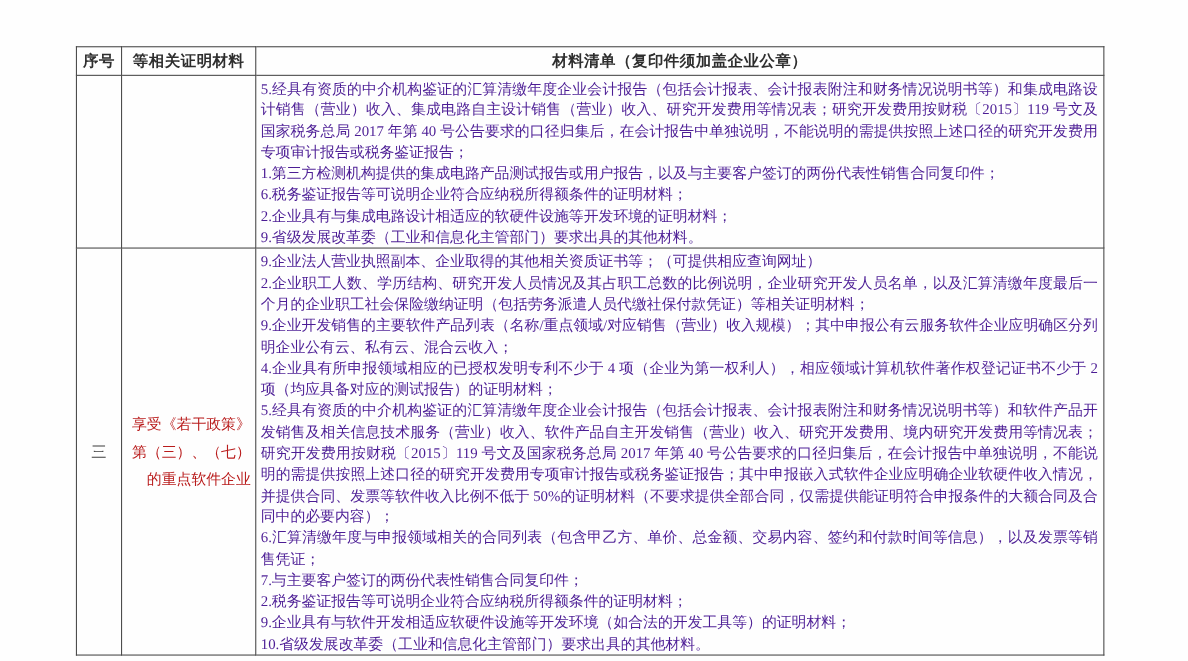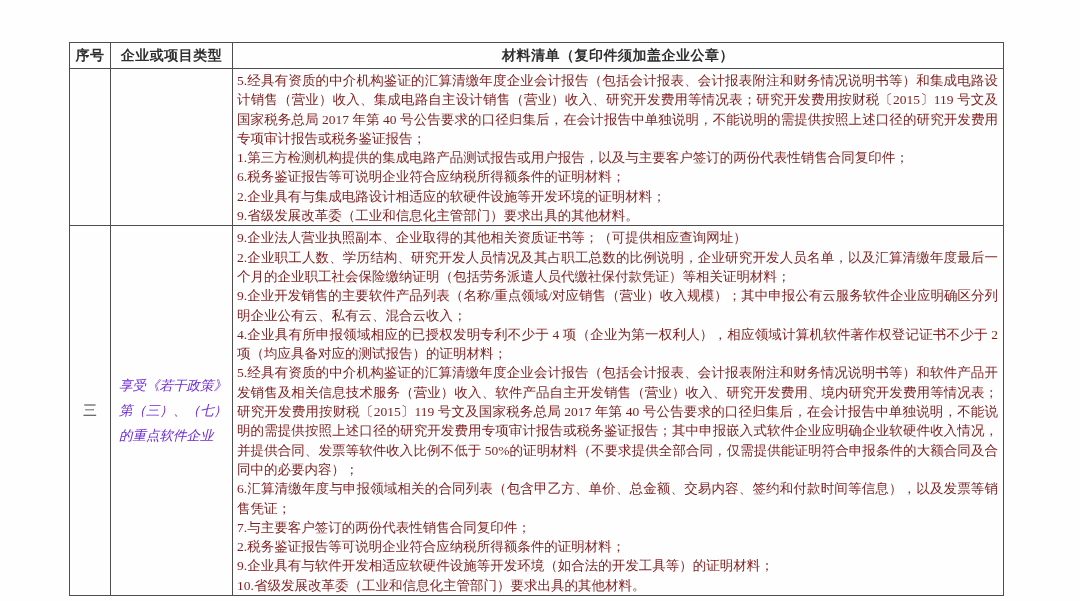--- a/index.html
+++ b/index.html
@@ -34,56 +34,55 @@
     vertical-align: middle;
     letter-spacing: 0.5px;
   }
   td.seq-cell {
     text-align: center;
     vertical-align: middle;
     font-size: 14px;
     color: #3d3d3d;
   }
   td.type-cell {
-    text-align: left;
+    text-align: right;
     vertical-align: middle;
     font-size: 13.5px;
     line-height: 25px;
     padding: 0 4px 0 8px;
-    color: #6d28d9;
-    font-style: italic;
+    color: #b91c1c;
   }
   td.materials-cell {
     vertical-align: top;
     padding: 2px 5px 0 4px;
     overflow: hidden;
   }
   td.row1-h { height: 155px; }
   td.row2-h { height: 361px; }
   .material-item {
     font-size: 13.5px;
     line-height: 19.3px;
     text-align: justify;
-    color: #7f1d1d;
+    color: #4c1d95;
   }
 </style>
 </head>
 <body>
 
 <div class="page">
   <table class="doc-table">
     <colgroup>
       <col style="width:41px">
       <col style="width:122px">
       <col style="width:771px">
     </colgroup>
     <thead>
       <tr>
         <th>序号</th>
-        <th>企业或项目类型</th>
+        <th>等相关证明材料</th>
         <th>材料清单（复印件须加盖企业公章）</th>
       </tr>
     </thead>
     <tbody>
       <tr>
         <td class="seq-cell row1-h"></td>
         <td class="type-cell row1-h"></td>
         <td class="materials-cell row1-h">
           <div class="material-item">5.经具有资质的中介机构鉴证的汇算清缴年度企业会计报告（包括会计报表、会计报表附注和财务情况说明书等）和集成电路设计销售（营业）收入、集成电路自主设计销售（营业）收入、研究开发费用等情况表；研究开发费用按财税〔2015〕119 号文及国家税务总局 2017 年第 40 号公告要求的口径归集后，在会计报告中单独说明，不能说明的需提供按照上述口径的研究开发费用专项审计报告或税务鉴证报告；</div>
           <div class="material-item">1.第三方检测机构提供的集成电路产品测试报告或用户报告，以及与主要客户签订的两份代表性销售合同复印件；</div>

